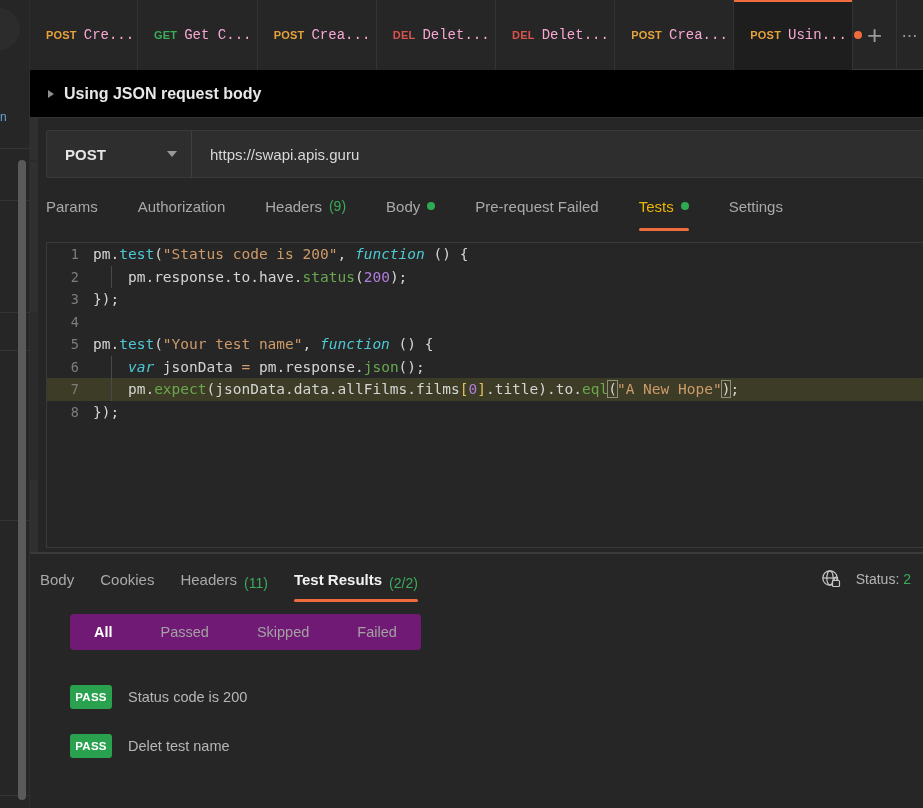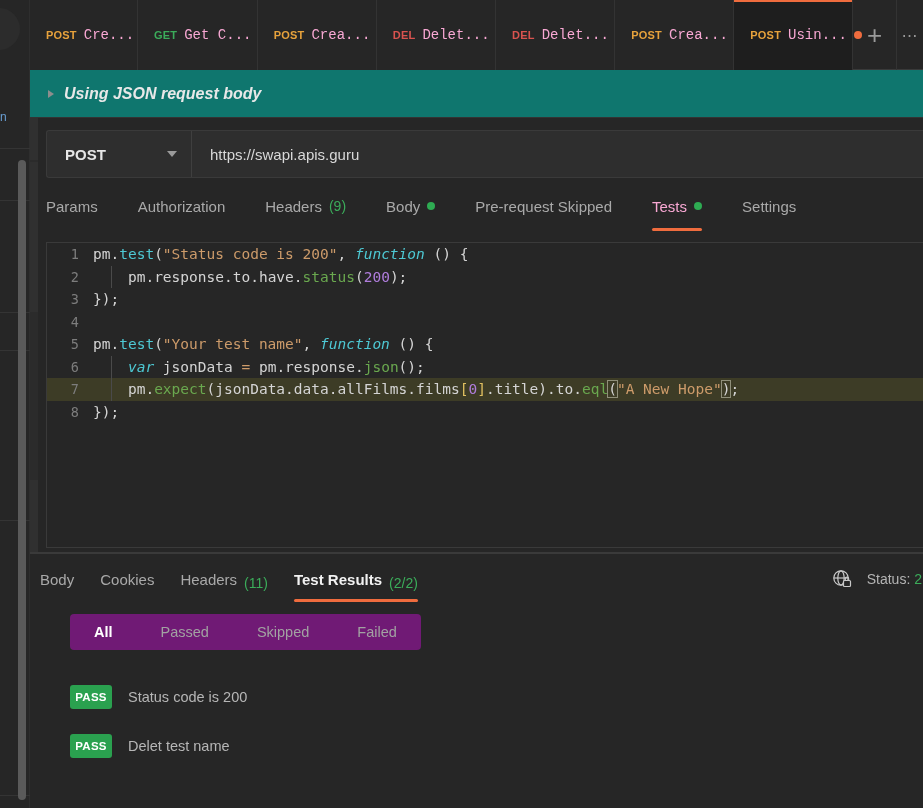--- a/index.html
+++ b/index.html
@@ -66,22 +66,22 @@
   .tab-add, .tab-more {
     display: flex; align-items: center; justify-content: center;
     height: 70px; color: #9a9a9a; cursor: pointer; border-right: 1px solid #333;
   }
   .tab-add { width: 56px; font-size: 26px; font-weight: 300; }
   .tab-more { width: 34px; font-size: 16px; letter-spacing: 1px; border-right: none; }
 
   
   .req-title-row {
     position: absolute; left: 30px; top: 70px; width: 893px; height: 48px;
-    background: #0f766e; display: flex; align-items: center; gap: 10px;
-    padding-left: 18px; border-bottom: 1px solid #333; font-style: italic;
+    background: #000000; display: flex; align-items: center; gap: 10px;
+    padding-left: 18px; border-bottom: 1px solid #333;
   }
   .caret-right {
     width: 0; height: 0; border-left: 6px solid #8d8d8d;
     border-top: 4.5px solid transparent; border-bottom: 4.5px solid transparent;
     cursor: pointer;
   }
   .req-title { font-size: 16px; font-weight: bold; color: #e8e8e8; }
 
   
   .urlbar {
@@ -106,21 +106,21 @@
   
   .req-tabs {
     position: absolute; left: 46px; top: 190px; width: 877px; height: 46px;
     display: flex; align-items: flex-start; gap: 0;
   }
   .rtab {
     position: relative; display: flex; align-items: center; gap: 7px;
     padding: 0 18px 0 0; margin-right: 22px; height: 32px;
     font-size: 15px; color: #a9a9a9; cursor: pointer; white-space: nowrap;
   }
-  .rtab.active { color: #f9a8d4; font-weight: normal; }
+  .rtab.active { color: #eab308; font-weight: normal; }
   .rtab.active::after {
     content: ""; position: absolute; left: 0; right: 18px; bottom: -9px; height: 3px;
     background: #ef6c3e; border-radius: 2px;
   }
   .rtab .count { color: #3bac5a; font-size: 14px; }
   .rtab .green-dot { width: 8px; height: 8px; border-radius: 50%; background: #2eab52; }
 
   
   .editor {
     position: absolute; left: 46px; top: 242px; width: 877px; height: 306px;
@@ -175,21 +175,21 @@
     white-space: nowrap;
   }
   .restab.active { color: #f2f2f2; font-weight: bold; }
   .restab.active::after {
     content: ""; position: absolute; left: 0; right: 0; bottom: -8px; height: 3px;
     background: #ef6c3e; border-radius: 2px;
   }
   .restab .count { color: #3bac5a; font-size: 14px; font-weight: normal; margin-top: 8px; }
 
   .resp-status {
-    position: absolute; right: 1px; top: 14px; display: flex; align-items: center; gap: 14px;
+    position: absolute; right: 12px; top: 14px; display: flex; align-items: center; gap: 14px;
   }
   .globe-lock { width: 22px; height: 22px; }
   .status-text { font-size: 14px; color: #b4b4b4; white-space: nowrap; }
   .status-text .code { color: #3bac5a; }
 
   
   .filters {
     position: absolute; left: 40px; top: 60px; height: 36px;
     background: #701a75; border-radius: 4px; display: flex; align-items: stretch;
     padding: 0;
@@ -294,21 +294,21 @@
     </div>
     <div class="rtab">
       <span>Headers</span>
       <span class="count">(9)</span>
     </div>
     <div class="rtab">
       <span>Body</span>
       <span class="green-dot"></span>
     </div>
     <div class="rtab">
-      <span>Pre-request Skipped</span>
+      <span>Pre-request Failed</span>
     </div>
     <div class="rtab active">
       <span>Tests</span>
       <span class="green-dot"></span>
     </div>
     <div class="rtab">
       <span>Settings</span>
     </div>
   </div>
 

